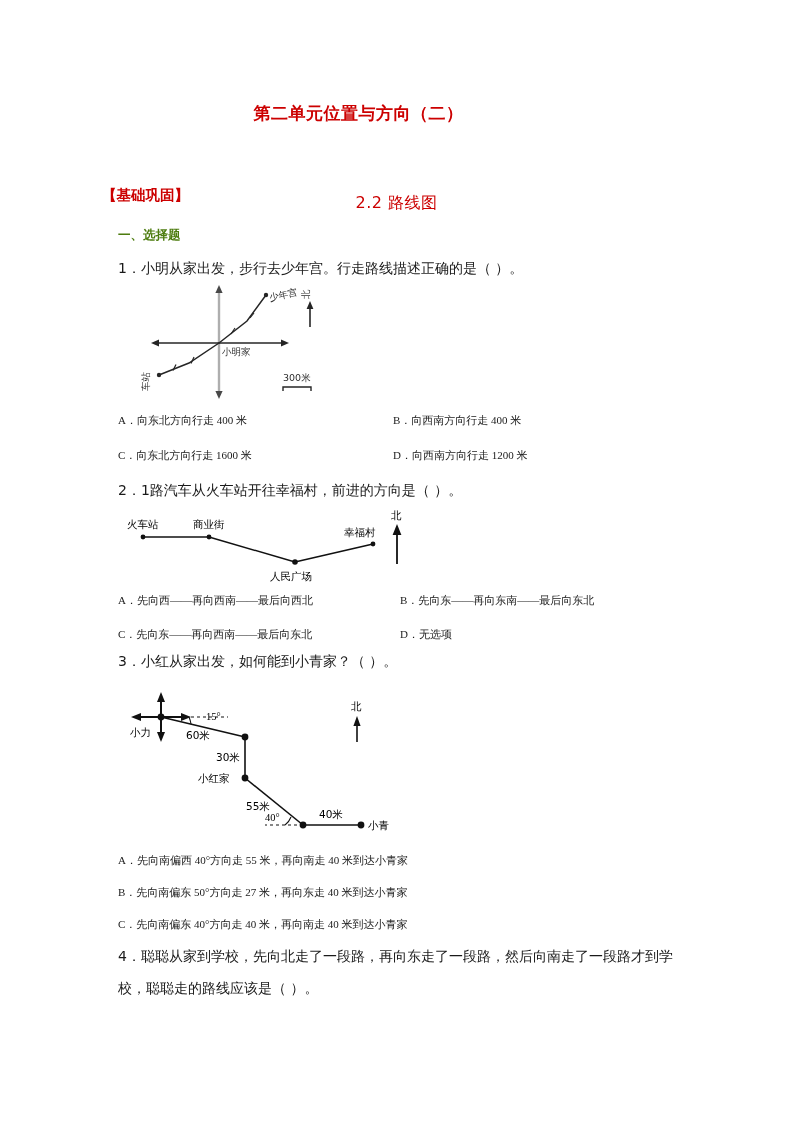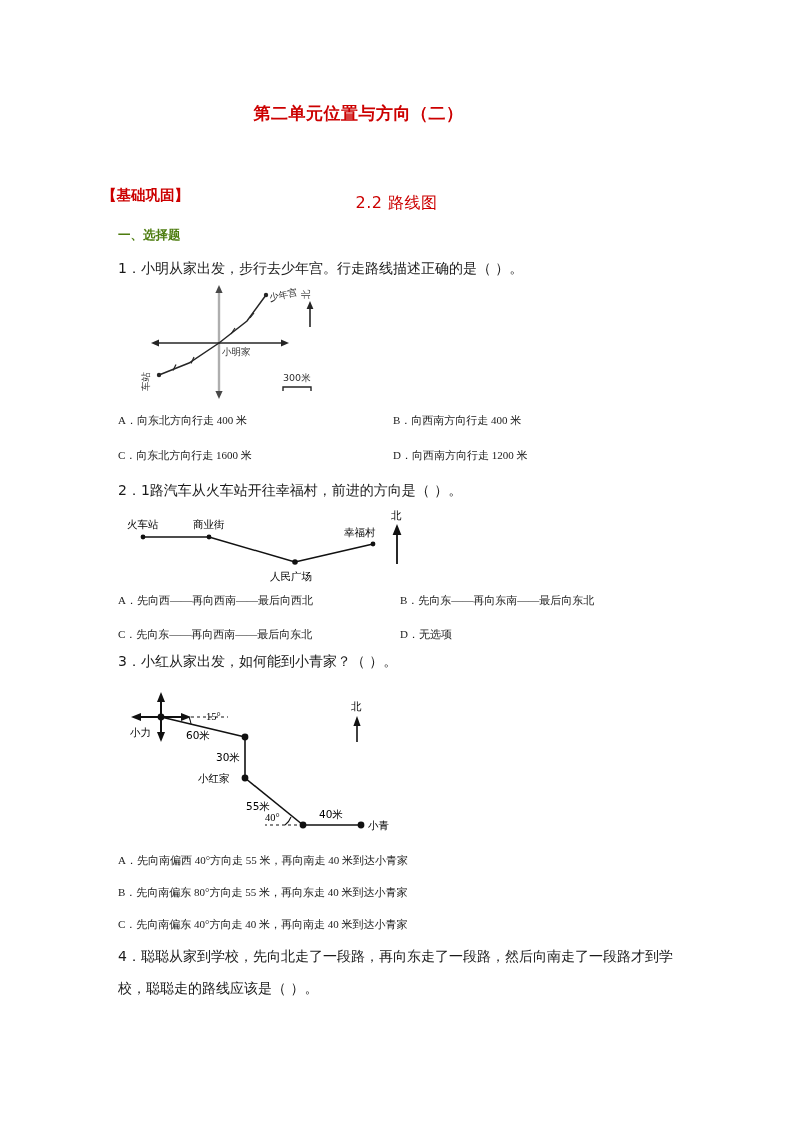--- a/index.html
+++ b/index.html
@@ -234,19 +234,19 @@
       <text class="dlabel" x="206" y="130">40米</text>
       <text class="dlabel" x="255" y="141">小青</text>
 
       <text class="dlabel" x="238" y="22">北</text>
       <line x1="244" y1="54" x2="244" y2="34" stroke="#111" stroke-width="1.6"></line>
       <polygon points="244,28 240.4,38 247.6,38" fill="#111"></polygon>
     </svg>
   </div>
 
   <div class="optcol" style="left:118px; top:853px;"><span class="cn">A．先向南偏西 40°方向走 55 米，再向南走 40 米到达小青家</span></div>
-  <div class="optcol" style="left:118px; top:885px;"><span class="cn">B．先向南偏东 80°方向走 55 米，再向东走 40 米到达小青家</span></div>
+  <div class="optcol" style="left:118px; top:885px;"><span class="cn">B．先向南偏东 50°方向走 27 米，再向东走 40 米到达小青家</span></div>
   <div class="optcol" style="left:118px; top:917px;"><span class="cn">C．先向南偏东 40°方向走 40 米，再向南走 40 米到达小青家</span></div>
 
   <div class="qline" style="top:948px;"><span class="cn">4．聪聪从家到学校，先向北走了一段路，再向东走了一段路，然后向南走了一段路才到学</span></div>
   <div class="qline" style="top:980px;"><span class="cn">校，聪聪走的路线应该是（      ）。</span></div>
 
 </div>
 
 </body></html>

